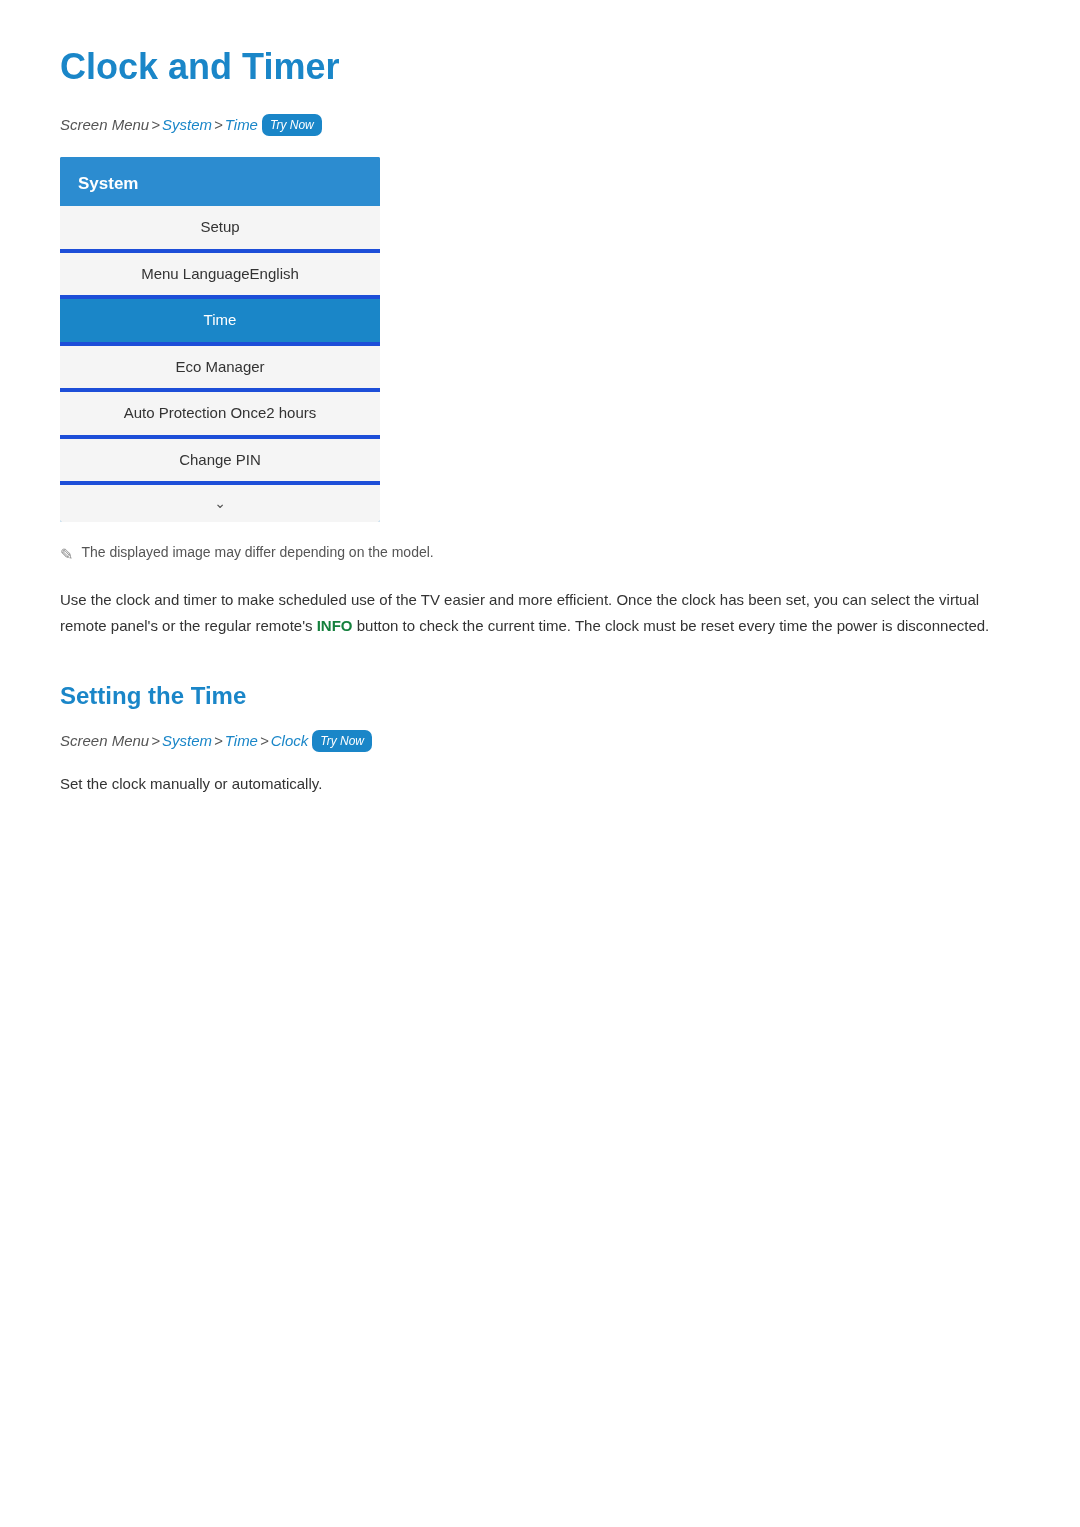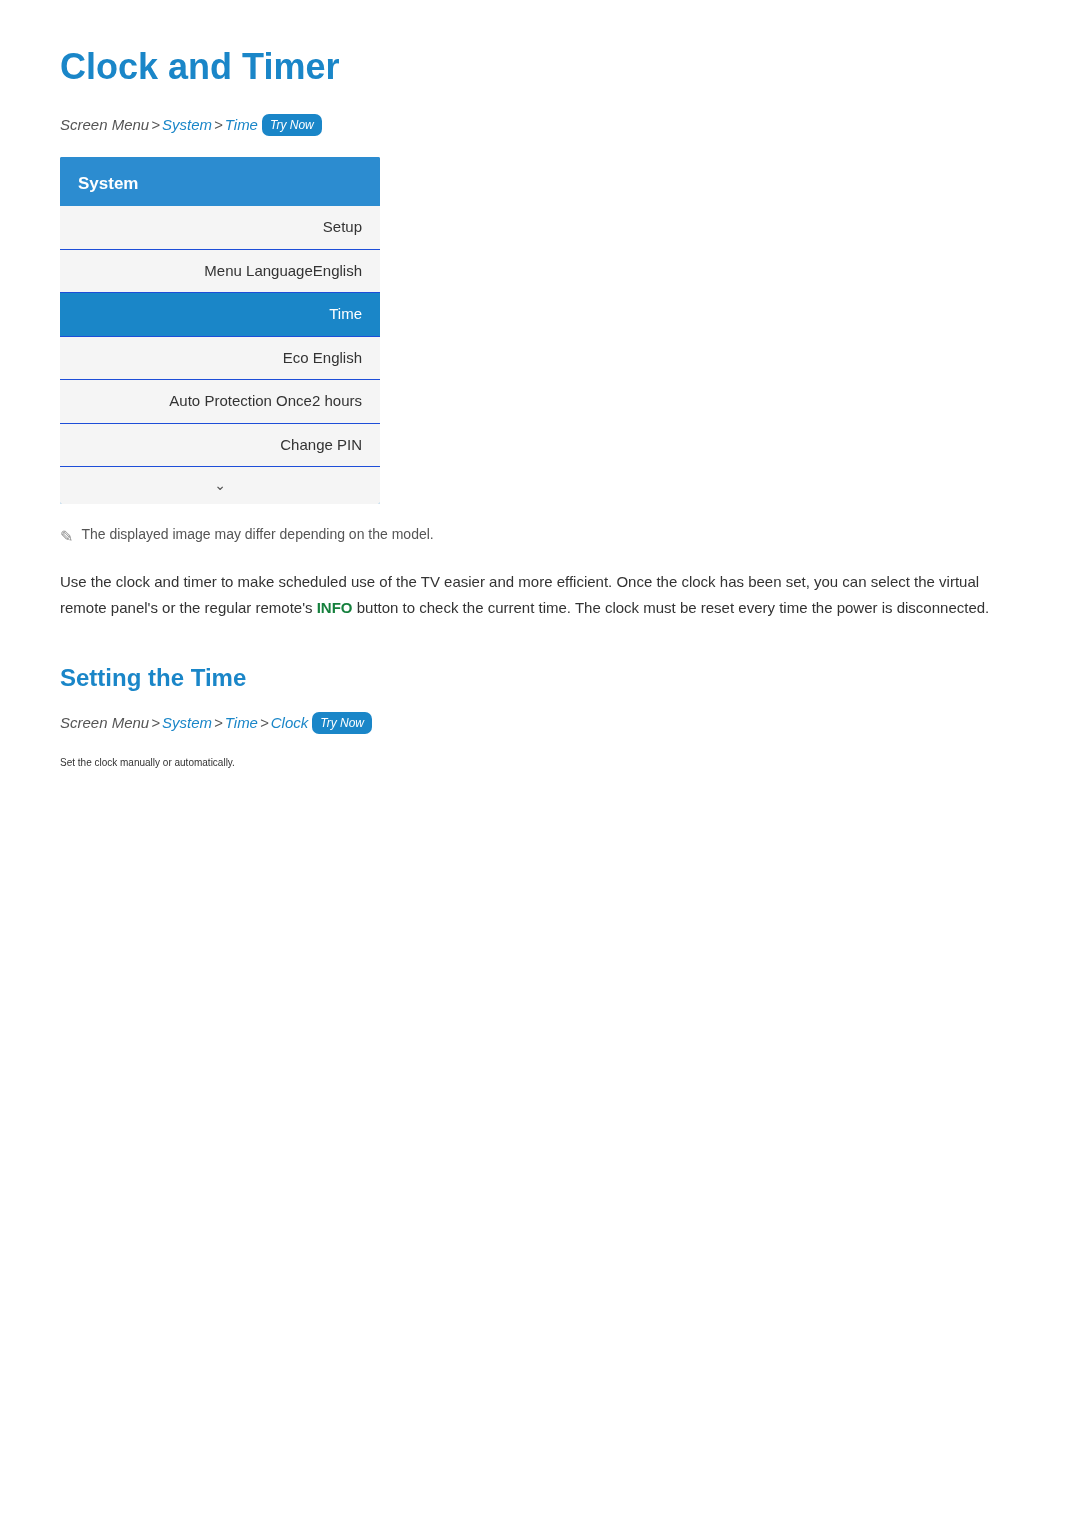--- a/index.html
+++ b/index.html
@@ -74,23 +74,23 @@
       padding: 14px 18px 10px 18px;
       font-weight: bold;
     }
 
     .menu-item {
       background-color: #f5f5f5;
       color: #333333;
       font-size: 15px;
       padding: 10px 18px;
       display: flex;
-      justify-content: flex-end;
+      justify-content: center;
       align-items: center;
-      border-bottom: 1px solid #1d4ed8;
+      border-bottom: 4px solid #1d4ed8;
     }
 
     .menu-item:last-child {
       border-bottom: none;
     }
 
     .menu-item.highlighted {
       background-color: #1a86c8;
       color: #ffffff;
     }
@@ -137,21 +137,21 @@
     }
 
     .section-title {
       font-size: 24px;
       font-weight: bold;
       color: #1a86c8;
       margin-bottom: 16px;
     }
 
     .section-subtitle {
-      font-size: 10px;
+      font-size: 15px;
       color: #333;
       margin-bottom: 8px;
     }
   </style>
 </head>
 <body>
 
 <h1 class="page-title">Clock and Timer</h1>
 
 <div class="breadcrumb">
@@ -174,21 +174,21 @@
     <span>Menu Language</span>
     <span class="menu-item-value">English</span>
   </div>
 
   <div class="menu-item highlighted">
     <span>Time</span>
   </div>
 
 
   <div class="menu-item">
-    <span>Eco English</span>
+    <span>Eco Manager</span>
   </div>
 
   <div class="menu-item">
     <span>Auto Protection Once</span>
     <span class="menu-item-value">2 hours</span>
   </div>
 
   <div class="menu-item">
     <span>Change PIN</span>
   </div>

